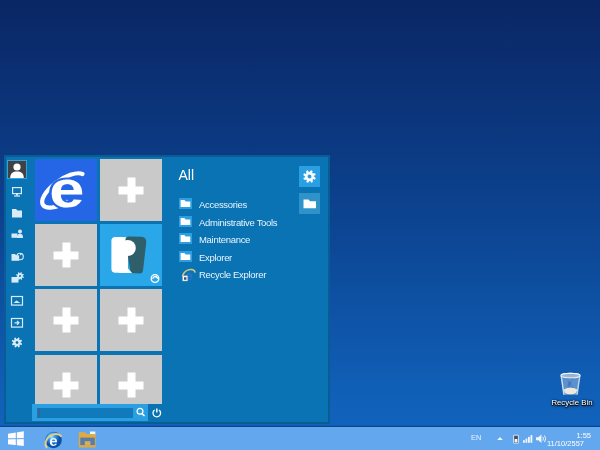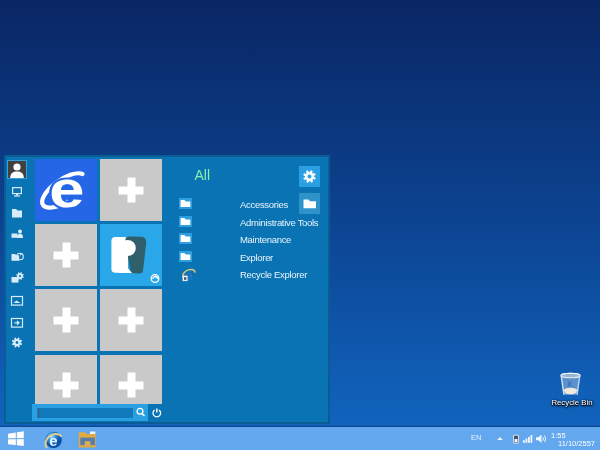--- a/index.html
+++ b/index.html
@@ -42,24 +42,24 @@
   }
   #searchbox {
     position:absolute; left:5.5px; top:3.5px; width:95.5px; height:10.8px;
     background:#107abc;
   }
   #caret { position:absolute; left:1px; top:0.5px; width:1.6px; height:10px; background:#2e6a95; }
   #magbox { position:absolute; left:101px; top:0px; width:15px; height:17px; }
 
   
   .row { position:absolute; left:173px; height:12px; color:#fff; font-size:9.5px; letter-spacing:-0.3px; }
-  .rowtext { position:absolute; left:20px; top:1px; white-space:nowrap; color:#e9f5fc;margin-left:41px; }
+  .rowtext { position:absolute; left:20px; top:1px; white-space:nowrap; color:#e9f5fc; }
   .fic { position:absolute; left:0; top:0; width:13px; height:11px; background:#2d9fe0; }
 
-  #alltext { position:absolute; left:172.5px; top:9.5px; color:#86efac; font-size:14px;margin-left:16px; }
+  #alltext { position:absolute; left:172.5px; top:9.5px; color:#ffffff; font-size:14px; }
   #gearbtn { position:absolute; left:293px; top:9px; width:21px; height:21px; background:#2b9fe4; }
   #folderbtn { position:absolute; left:293px; top:36px; width:21px; height:21px; background:#2d93c9; }
 
   
   #avatar { position:absolute; left:1px; top:3px; width:20px; height:19px; background:#414141; border:1px solid #35a0dc; }
 </style>
 </head>
 <body>
 
 <div id="tbshadow"></div>
@@ -249,22 +249,22 @@
     <rect x="0" y="6.2" width="1.8" height="2.6"></rect>
     <rect x="2.5" y="4.6" width="1.8" height="4.2"></rect>
     <rect x="5.0" y="2.9" width="1.8" height="5.9"></rect>
     <rect x="7.5" y="1.1" width="1.8" height="7.7"></rect>
   </g>
 </svg>
 <svg class="abs" style="left:536px; top:433.5px;" width="11" height="10" viewBox="0 0 11 10">
   <path d="M0 3.2 l2.4 0 l3 -2.7 l0 8.4 l-3 -2.7 l-2.4 0 Z" fill="#f2f8fd"></path>
   <path d="M6.8 2.9 a3.4 3.4 0 0 1 0 3.8 M8.5 1.5 a5.8 5.8 0 0 1 0 6.6" fill="none" stroke="#f2f8fd" stroke-width="1"></path>
 </svg>
-<div class="abs" style="left:551px; top:430.6px; width:40px; text-align:left; color:#fff; font-size:7.5px;">1:55</div>
-<div class="abs" style="left:547px; top:439px; width:48px; text-align:right; color:#fff; font-size:7.5px;">11/10/2557</div>
+<div class="abs" style="left:551px; top:430.6px; width:40px; text-align:right; color:#fff; font-size:7.5px;">1:55</div>
+<div class="abs" style="left:547px; top:439px; width:48px; text-align:left; color:#fff; font-size:7.5px;">11/10/2557</div>
 
 <svg class="abs" style="left:558px; top:370px;" width="25" height="27" viewBox="0 0 25 27">
   <path d="M2.8 5.5 L22.2 5.5 L19.4 25 L5.6 25 Z" fill="rgba(215,232,244,0.38)"></path>
   <path d="M3.2 6 L5.9 24.6" stroke="rgba(255,255,255,0.75)" stroke-width="1.4" fill="none"></path>
   <path d="M21.8 6 L19.1 24.6" stroke="rgba(255,255,255,0.65)" stroke-width="1.4" fill="none"></path>
   <path d="M8.5 8 L15.5 18 M15 8.5 L10 16" stroke="rgba(70,110,180,0.55)" stroke-width="0.9" fill="none"></path>
   <path d="M10.5 11.5 l3 1 l-1.5 4.5 l-2.5 -1 Z" fill="rgba(60,100,200,0.55)"></path>
   <ellipse cx="12.5" cy="20.3" rx="6.6" ry="2.5" fill="#e9e3d4"></ellipse>
   <path d="M6.3 19.5 q6.2 -3 12.4 0 l-0.5 3.6 q-5.7 2.4 -11.4 0 Z" fill="#efe9db"></path>
   <ellipse cx="12.5" cy="5.5" rx="9.7" ry="2.3" fill="rgba(235,244,250,0.55)" stroke="#e8eef4" stroke-width="1.1"></ellipse>

